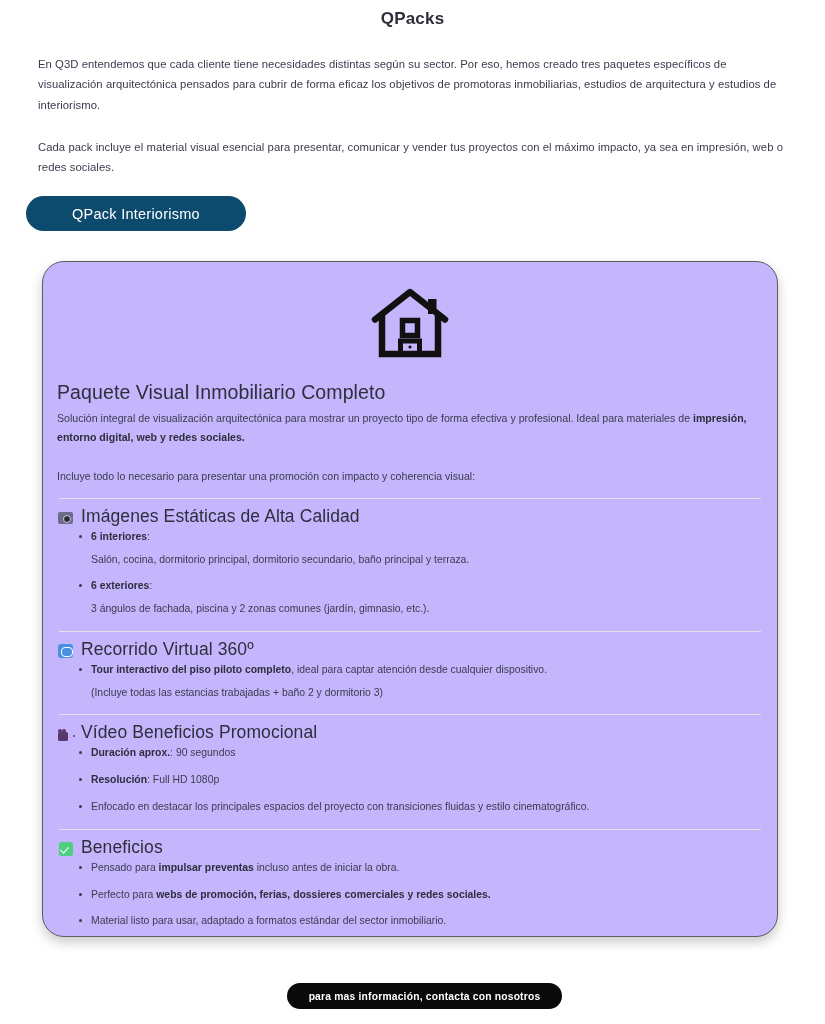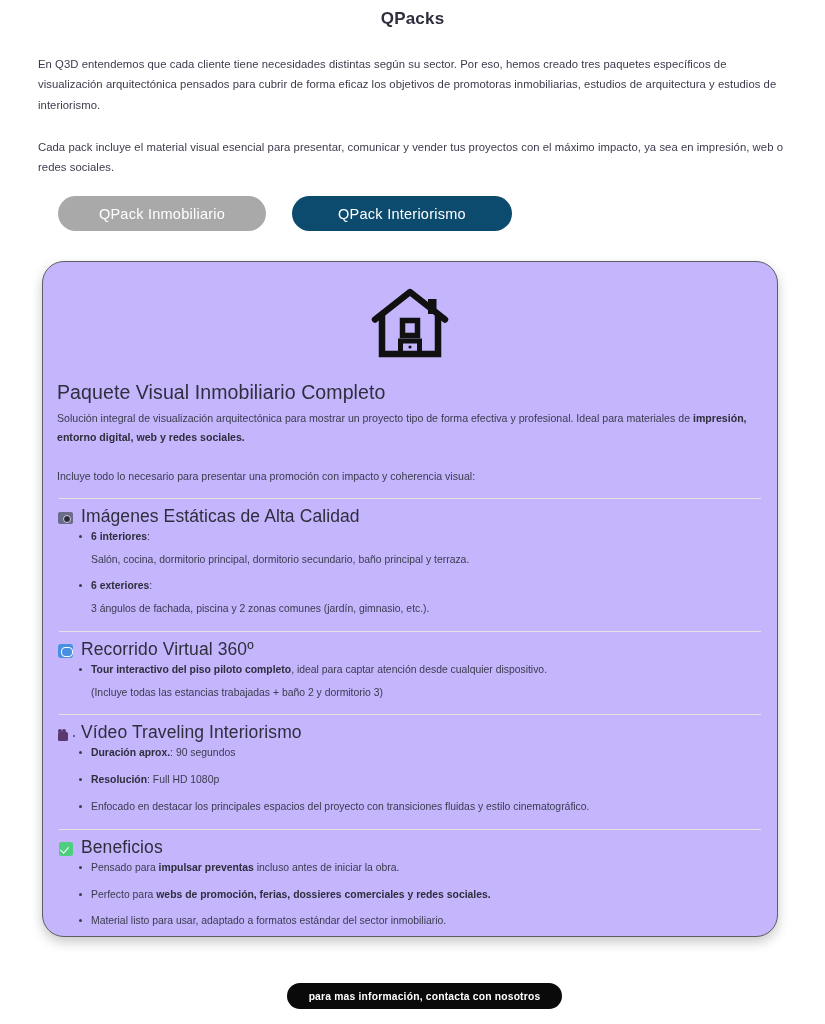--- a/index.html
+++ b/index.html
@@ -271,21 +271,20 @@
 <body>
 
 <h1 class="page-title">QPacks</h1>
 
 <div class="intro">
   <p class="first">En Q3D entendemos que cada cliente tiene necesidades distintas según su sector. Por eso, hemos creado tres paquetes específicos de visualización arquitectónica pensados para cubrir de forma eficaz los objetivos de promotoras inmobiliarias, estudios de arquitectura y estudios de interiorismo.</p>
   <p class="second">Cada pack incluye el material visual esencial para presentar, comunicar y vender tus proyectos con el máximo impacto, ya sea en impresión, web o redes sociales.</p>
 </div>
 
 <div class="pill-row">
-  <button class="pill pill-1">QPack Inmobiliario</button>
   <button class="pill pill-3">QPack Interiorismo</button>
 </div>
 
 <div class="card">
 
   <div class="house-wrap">
     <svg width="78" height="72" viewBox="0 0 78 72" fill="none" xmlns="http://www.w3.org/2000/svg" aria-hidden="true">
       <path d="M4 32.5 L39 5 L74 32.5" stroke="#111111" stroke-width="6.5" stroke-linecap="round" stroke-linejoin="round"></path>
       <path d="M11 31 V67 H67 V31" stroke="#111111" stroke-width="6.5" stroke-linecap="square" stroke-linejoin="miter"></path>
       <rect x="57" y="12" width="8.5" height="15" fill="#111111"></rect>
@@ -338,21 +337,21 @@
       </li>
     </ul>
   </div>
 
   <div class="section">
     <hr class="divider">
     <div class="sec-head">
       <span class="sec-icon">
           <span class="ico-video"></span>
         </span>
-      <span class="sec-title">Vídeo Traveling Interiorismo</span>
+      <span class="sec-title">Vídeo Beneficios Promocional</span>
     </div>
     <ul class="bullets">
       <li>
         <b>Duración aprox.</b><span>: 90 segundos</span>
       </li>
       <li>
         <b>Resolución</b><span>: Full HD 1080p</span>
       </li>
       <li>
         <span>Enfocado en destacar los principales espacios del proyecto con transiciones fluidas y estilo cinematográfico.</span>

